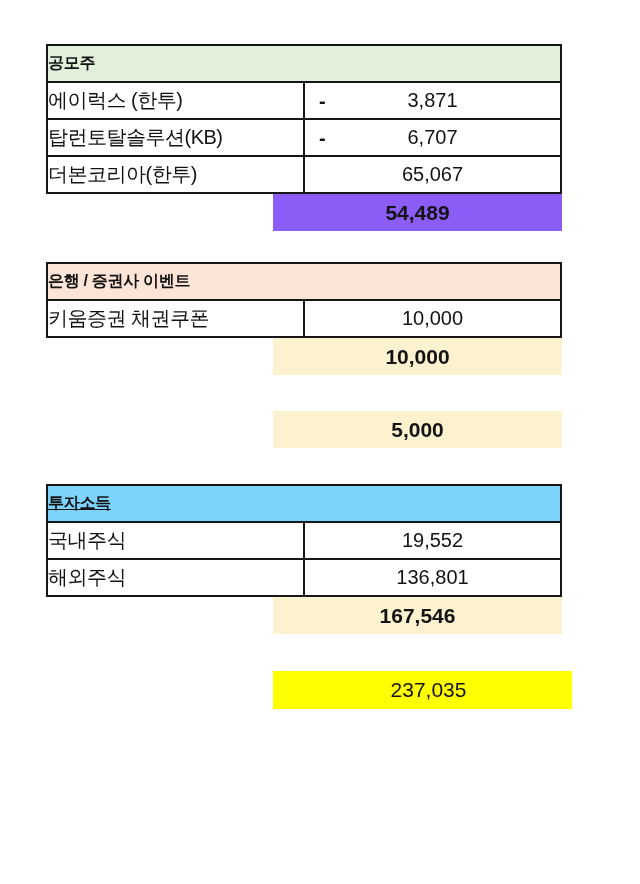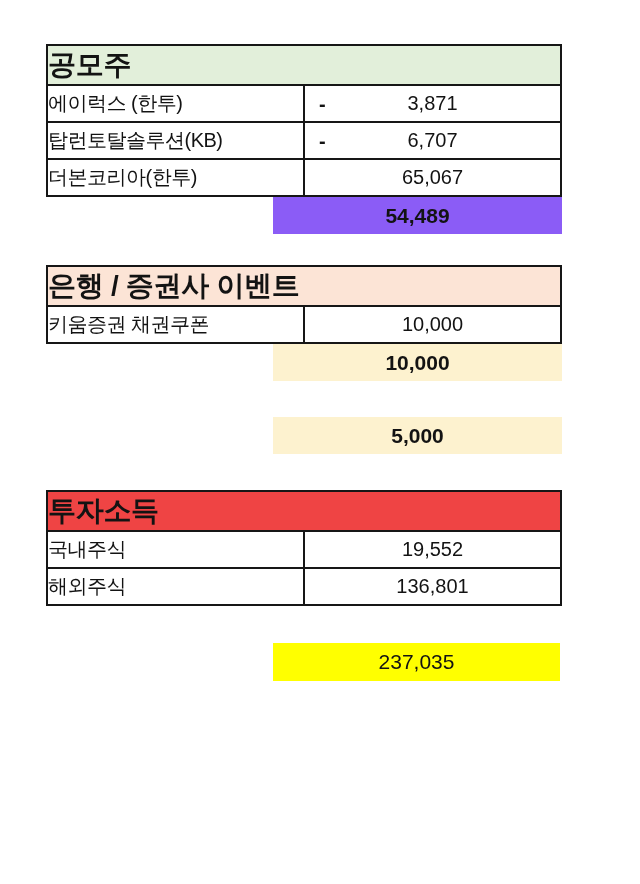--- a/index.html
+++ b/index.html
@@ -37,21 +37,21 @@
     box-sizing: border-box;
     vertical-align: middle;
     overflow: hidden;
     white-space: nowrap;
   }
   td.col-label { width: 226px; }
   td.col-value { width: 290px; }
 
   td.header-cell {
     font-weight: bold;
-    font-size: 28px;
+    font-size: 16px;
     padding-left: 12px;
     letter-spacing: -0.3px;
     margin-top: 24px;
   }
   td.label-cell {
     font-size: 20px;
     padding-left: 12px;
     letter-spacing: -0.5px;
   }
   td.value-cell {
@@ -81,20 +81,21 @@
 
   .grand-total-band {
     margin-top: 37px;
     margin-left: 227px;
     width: 287px;
     height: 38px;
     display: flex;
     align-items: center;
     justify-content: center;
     font-size: 21px;
+    padding-left: 12px;
   }
 </style>
 </head>
 <body>
 
 <div class="canvas">
   <div class="content">
 
     <div class="tbl-section sec-1">
       <table class="grid">
@@ -149,34 +150,35 @@
         <tbody>
       </tbody>
         </table>
       <div class="subtotal-band" style="background-color: rgb(253, 242, 207);">5,000</div>
     </div>
 
     <div class="tbl-section sec-4">
       <table class="grid">
         <tbody>
             <tr>
-          <td class="header-cell" colspan="2" style="background-color: #ef4444;">투자소득</td>
+          <td class="header-cell" colspan="2" style="background-color: #7dd3fc; text-decoration: underline;">투자소득</td>
         </tr>
         <tr>
           <td class="col-label label-cell">국내주식</td>
           <td class="col-value value-cell">
             <span>19,552</span>
           </td>
         </tr>
         <tr>
           <td class="col-label label-cell">해외주식</td>
           <td class="col-value value-cell">
             <span>136,801</span>
           </td>
         </tr>
       </tbody>
         </table>
+      <div class="subtotal-band" style="background-color: rgb(253, 242, 207);">167,546</div>
     </div>
 
     <div class="grand-total-band" style="background-color: rgb(255, 255, 0);">237,035</div>
 
   </div>
 </div>
 
 </body></html>

